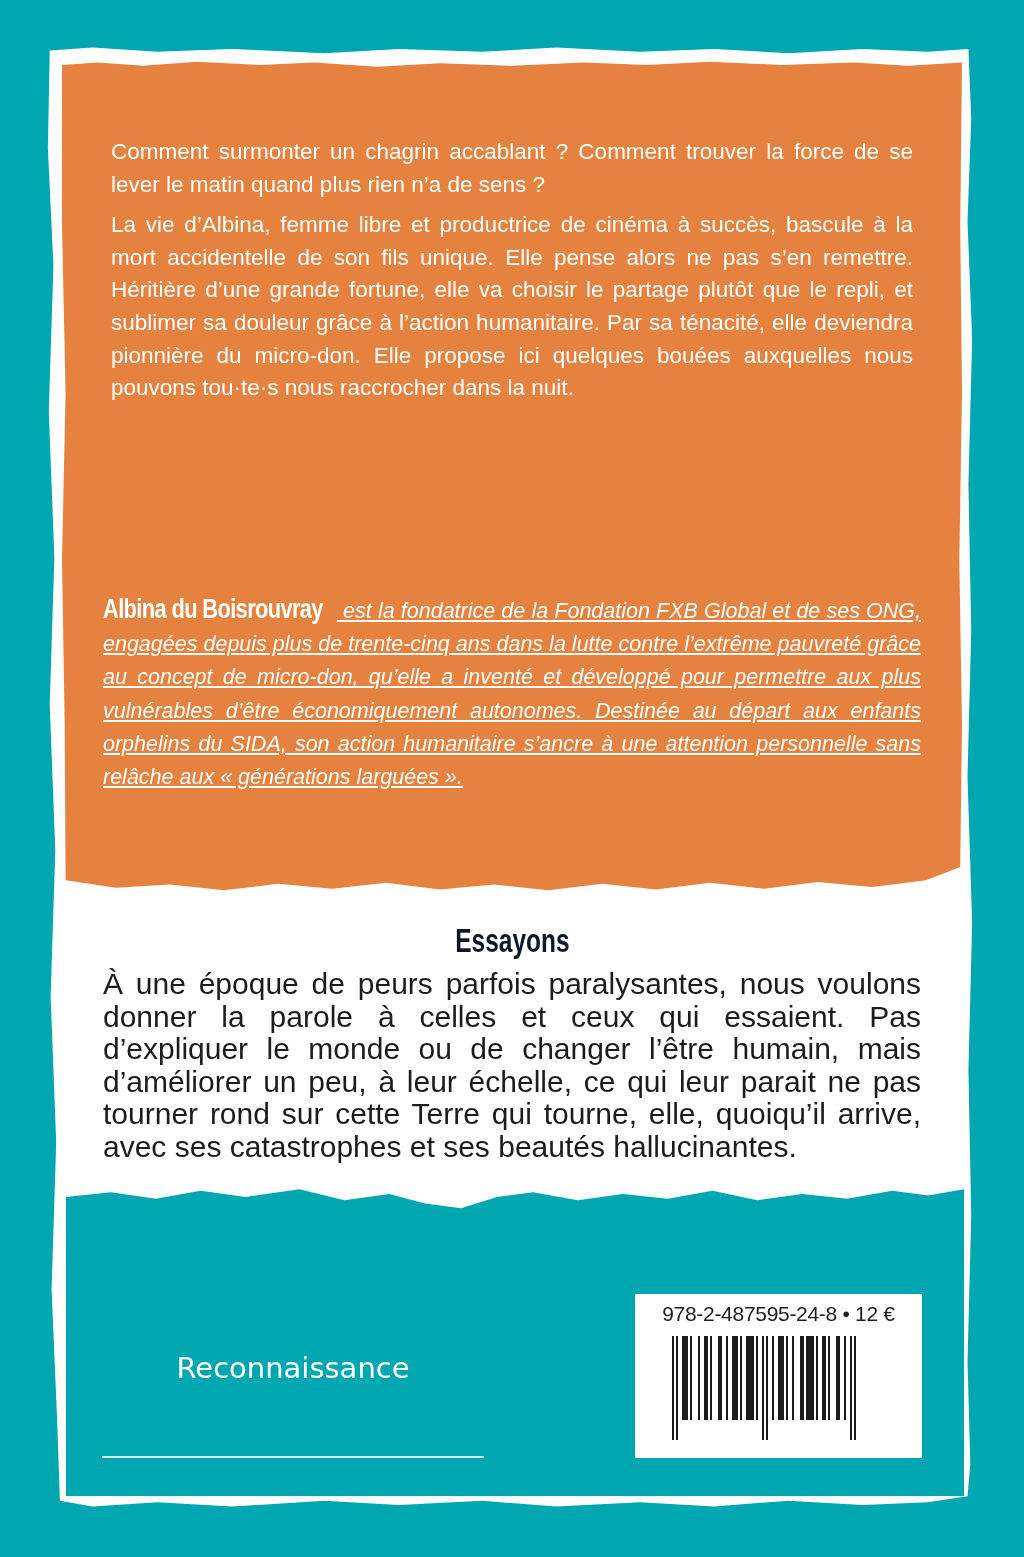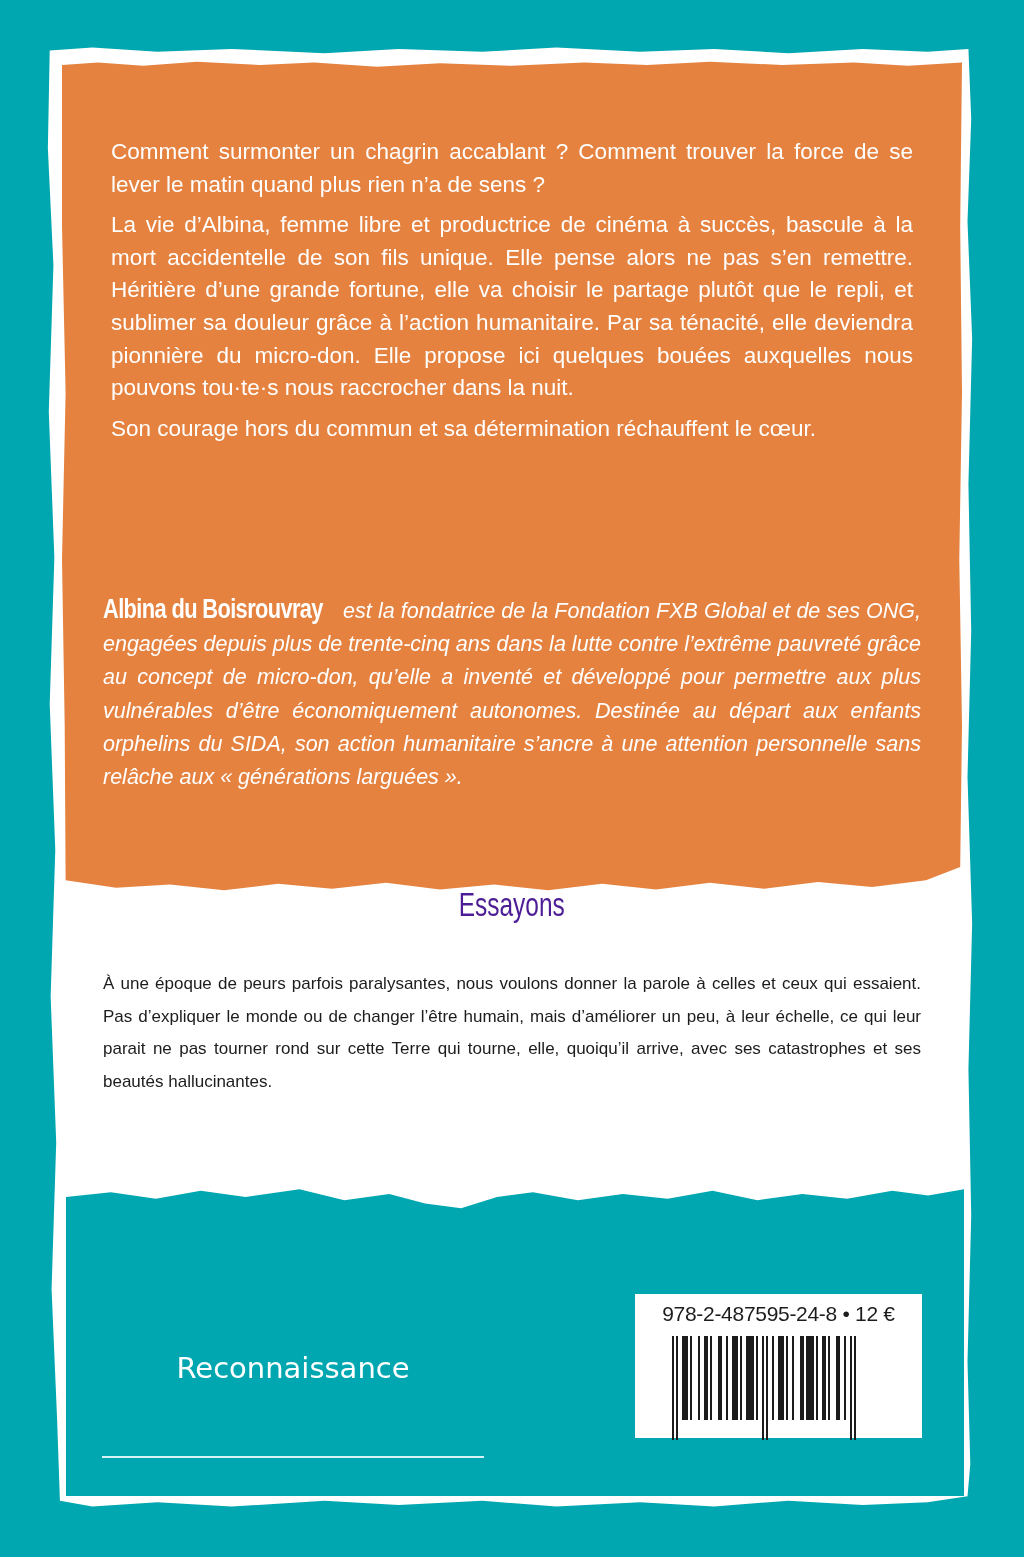--- a/index.html
+++ b/index.html
@@ -74,54 +74,55 @@
     }
     .bio {
       top: 592px;
       color: #ffffff;
       font-family: "Liberation Sans", sans-serif;
       font-style: italic;
       font-size: 21.5px;
       line-height: 33.2px;
       text-align: justify;
       text-align-last: left;
+      text-decoration: underline;
     }
     .bio .author-name {
       font-family: "Liberation Sans", sans-serif;
       font-style: normal;
       font-weight: bold;
       font-size: 28px;
       letter-spacing: -0.8px;
       transform: scaleX(0.78);
       transform-origin: left center;
       display: inline-block;
       margin-right: -48px;
       vertical-align: baseline;
     }
     .series-title {
       position: absolute;
-      top: 884px;
+      top: 920px;
       left: 0;
       width: 1024px;
       text-align: center;
-      color: #4c1d95;
-      font-family: "Liberation Sans", sans-serif;
-      font-weight: normal;
+      color: #0f172a;
+      font-family: "Liberation Sans", sans-serif;
+      font-weight: bold;
       font-size: 34px;
       line-height: 40px;
     }
     .series-title span {
       display: inline-block;
       transform: scaleX(0.72);
     }
     .series-text {
       top: 968px;
       color: #1c1c1c;
       font-family: "Liberation Sans", sans-serif;
-      font-size: 17px;
+      font-size: 30px;
       line-height: 32.6px;
       text-align: justify;
       text-align-last: left;
     }
     .publisher {
       position: absolute;
       left: 102px;
       top: 1344px;
       width: 382px;
       text-align: center;
@@ -136,21 +137,21 @@
       top: 1456px;
       width: 382px;
       height: 2px;
       background: #d8f3f5;
     }
     .barcode-box {
       position: absolute;
       left: 635px;
       top: 1294px;
       width: 287px;
-      height: 144px;
+      height: 164px;
       background: #ffffff;
     }
     .isbn-price {
       position: absolute;
       left: 0;
       top: 8px;
       width: 100%;
       text-align: center;
       font-family: "Liberation Sans", sans-serif;
       font-size: 21px;
@@ -194,21 +195,20 @@
 </head>
 <body>
 
 <div class="paper-frame"></div>
 <div class="orange-panel"></div>
 <div class="inner-teal"></div>
 
 <div class="block intro">
   <p>Comment surmonter un chagrin accablant ? Comment trouver la force de se lever le matin quand plus rien n’a de sens ?</p>
   <p>La vie d’Albina, femme libre et productrice de cinéma à succès, bascule à la mort accidentelle de son fils unique. Elle pense alors ne pas s’en remettre. Héritière d’une grande fortune, elle va choisir le partage plutôt que le repli, et sublimer sa douleur grâce à l’action humanitaire. Par sa ténacité, elle deviendra pionnière du micro-don. Elle propose ici quelques bouées auxquelles nous pouvons tou·te·s nous raccrocher dans la nuit.</p>
-  <p>Son courage hors du commun et sa détermination réchauffent le cœur.</p>
 </div>
 
 <div class="block bio">
   <span class="author-name">Albina du Boisrouvray</span>
   <span>est la fondatrice de la Fondation FXB Global et de ses ONG, engagées depuis plus de trente-cinq ans dans la lutte contre l’extrême pauvreté grâce au concept de micro-don, qu’elle a inventé et développé pour permettre aux plus vulnérables d’être économiquement autonomes. Destinée au départ aux enfants orphelins du SIDA, son action humanitaire s’ancre à une attention personnelle sans relâche aux « générations larguées ».</span>
 </div>
 
 <div class="series-title">
   <span>Essayons</span>
 </div>

